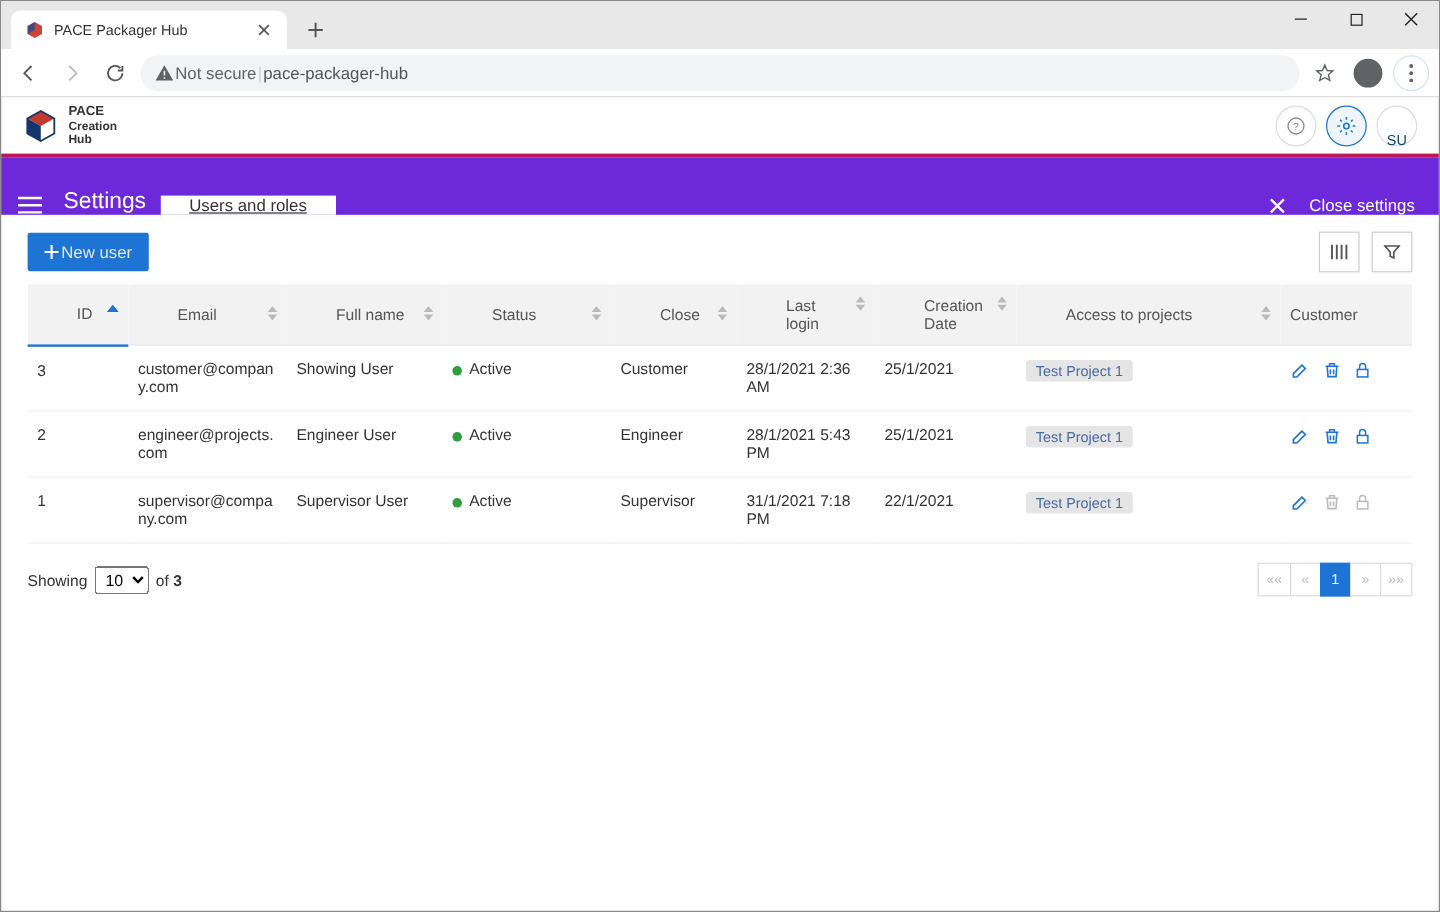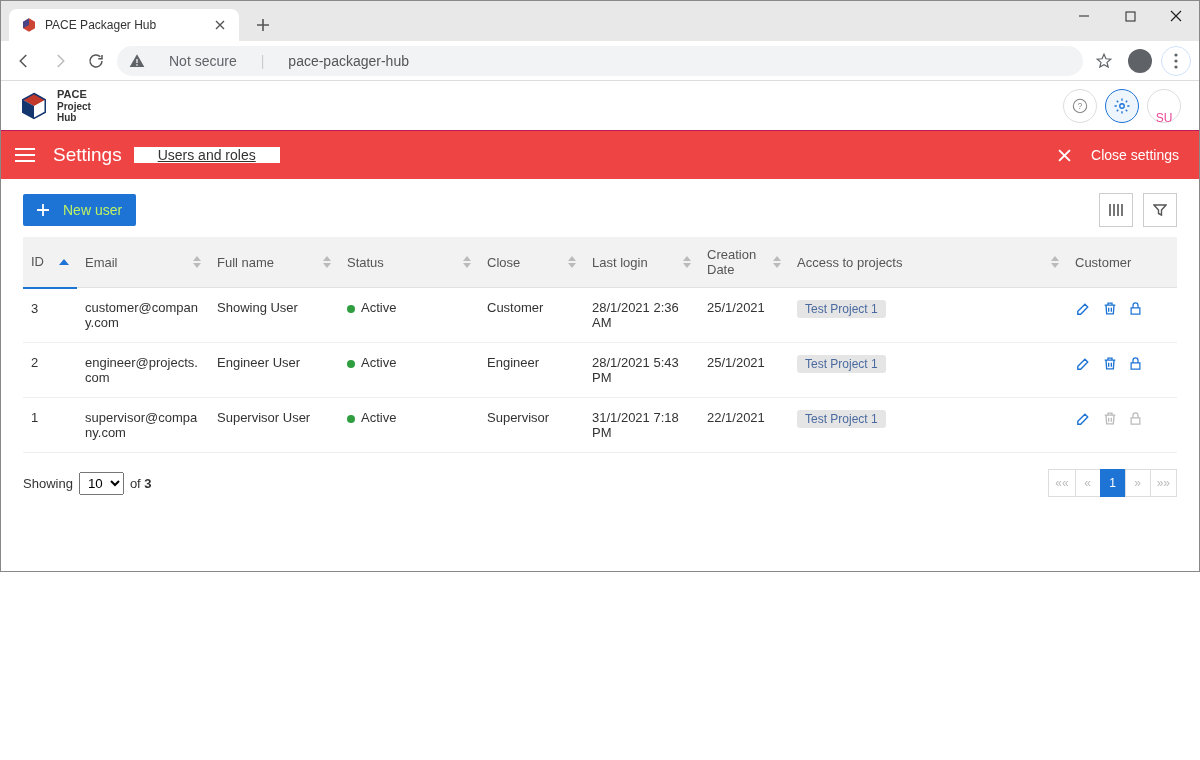--- a/index.html
+++ b/index.html
@@ -1,70 +1,70 @@
 <!DOCTYPE html>
 <html><head>
 <meta charset="utf-8">
 <style>
 * { box-sizing: border-box; margin: 0; padding: 0; }
 body { font-family: "Segoe UI", Arial, sans-serif; font-size: 13px; color: #333; background: #fff; }
 
 
-.window { width: 1200px; height: 572px; border: 1px solid #888; background: #fff; display: flex; flex-direction: column; position: relative; }
+.window { width: 1200px; height: 760px; border: 1px solid #888; background: #fff; display: flex; flex-direction: column; position: relative; }
 .titlebar { height: 40px; background: #e8e8e8; display: flex; align-items: flex-start; }
 .tabs-strip { display: flex; align-items: center; padding-top: 8px; padding-left: 8px; flex: 1; }
 .browser-tab { background: #fff; border-radius: 8px 8px 0 0; padding: 6px 12px; display: flex; align-items: center; gap: 8px; width: 230px; height: 32px; }
 .favicon { width: 16px; height: 16px; display: inline-flex; align-items: center; justify-content: center; }
 .tab-title { flex: 1; font-size: 12px; color: #333; white-space: nowrap; overflow: hidden; }
 .tab-close { width: 14px; height: 14px; display: inline-flex; align-items: center; justify-content: center; color: #555; cursor: pointer; }
 .newtab-btn { width: 28px; height: 28px; margin-left: 10px; display: inline-flex; align-items: center; justify-content: center; color: #555; cursor: pointer; }
 .win-controls { display: flex; gap: 0; }
 .win-btn { width: 46px; height: 30px; display: inline-flex; align-items: center; justify-content: center; color: #222; cursor: pointer; }
 
 .addrbar { height: 40px; border-bottom: 1px solid #ddd; display: flex; align-items: center; padding: 0 8px; gap: 6px; background: #fff; }
 .nav-btn { width: 30px; height: 30px; border-radius: 15px; display: inline-flex; align-items: center; justify-content: center; color: #555; cursor: pointer; }
 .nav-btn.disabled { color: #bbb; }
-.url-box { flex: 1; height: 30px; background: #f1f3f4; border-radius: 15px; display: flex; align-items: center; padding: 0 12px; gap: 24px; color: #555; font-size: 14px; }
+.url-box { flex: 1; height: 30px; background: #f1f3f4; border-radius: 15px; display: flex; align-items: center; padding: 0 12px; gap: 1px; color: #555; font-size: 14px; }
 .not-secure { color: #5f6368; font-size: 14px; }
 .url-sep { color: #ccc; }
 .star-btn, .avatar-btn, .more-btn { width: 30px; height: 30px; display: inline-flex; align-items: center; justify-content: center; color: #5f6368; cursor: pointer; border-radius: 15px; }
 .avatar-circle { width: 24px; height: 24px; border-radius: 50%; background: #5f6368; }
 .more-btn { border: 1px solid #cfe3fb; }
 
 
-.app-header { height: 50px; display: flex; align-items: center; padding: 0 18px; border-bottom: 1px solid #be185d; }
+.app-header { height: 50px; display: flex; align-items: center; padding: 0 18px; border-bottom: 3px solid #be185d; }
 .brand { display: flex; align-items: center; gap: 8px; }
 .brand-text { font-size: 10px; line-height: 1.1; font-weight: 700; color: #333; }
 .brand-text div:first-child { font-size: 11px; }
 .header-spacer { flex: 1; }
 .hdr-icon { width: 34px; height: 34px; border: 1px solid #ddd; border-radius: 50%; display: inline-flex; align-items: center; justify-content: center; margin-left: 8px; cursor: pointer; color: #666; }
 .hdr-icon.settings-active { border-color: #1d74d5; color: #1d74d5; background: #eef5fd; }
-.hdr-user { font-size: 12px; color: #ec4899; margin-top: 24px; }
-
-
-.orange-bar { height: 48px; background: #ef4444; display: flex; align-items: center; color: #fff; }
+.hdr-user { font-size: 12px; color: #0c4a6e; margin-top: 24px; }
+
+
+.orange-bar { height: 48px; background: #6d28d9; display: flex; align-items: flex-end; color: #fff; }
 .hamburger { width: 48px; display: inline-flex; align-items: center; justify-content: center; cursor: pointer; }
 .page-title { font-size: 19px; font-weight: 300; display: flex; align-items: center; padding: 0 12px 0 4px; }
 .orange-tabs { display: flex; align-items: stretch; }
 .otab { padding: 0 24px; display: flex; align-items: center; font-size: 14px; cursor: pointer; }
 .otab.active { background: #fff; color: #333; text-decoration: underline; }
 .orange-spacer { flex: 1; }
 .close-settings { display: flex; align-items: center; gap: 20px; padding: 0 20px; cursor: pointer; font-size: 14px; }
 
 
 .content { flex: 1; padding: 14px 22px; overflow: auto; }
 .toolbar { display: flex; align-items: center; margin-bottom: 10px; }
-.btn-primary { background: #1d74d5; color: #bef264; border: none; padding: 8px 14px; font-size: 14px; display: inline-flex; align-items: center; gap: 14px; cursor: pointer; border-radius: 2px; }
+.btn-primary { background: #1d74d5; color: #e5e5e5; border: none; padding: 8px 14px; font-size: 14px; display: inline-flex; align-items: center; gap: 2px; cursor: pointer; border-radius: 2px; }
 .tool-right { margin-left: auto; display: flex; gap: 10px; }
 .sq-btn { width: 34px; height: 34px; border: 1px solid #ccc; background: #fff; display: inline-flex; align-items: center; justify-content: center; cursor: pointer; color: #555; }
 
 
 .tbl { width: 100%; border-collapse: collapse; }
 .tbl thead th { background: #f2f2f2; text-align: left; font-weight: 400; color: #555; font-size: 13px; padding: 10px 8px; border-bottom: 1px solid #e2e2e2; position: relative; }
-.th-inner { display: flex; align-items: center; justify-content: space-between; gap: 2px; }
+.th-inner { display: flex; justify-content: space-between; gap: 12px; margin-left: 33px; }
 .sort-ico { color: #bbb; display: inline-flex; flex-direction: column; line-height: 0; }
 .sort-ico.active-asc .up { color: #1d74d5; }
 .th-id { width: 54px; border-bottom: 2px solid #1d74d5 !important; }
 .th-actions { width: 110px; }
 .tbl tbody td { padding: 12px 8px; border-bottom: 1px solid #eee; vertical-align: top; font-size: 13px; color: #333; }
 .status-dot { width: 8px; height: 8px; border-radius: 50%; background: #2e9e3f; display: inline-block; margin-right: 6px; vertical-align: middle; }
 .proj-chip { background: #e5e5e5; color: #4a6aa0; padding: 2px 8px; border-radius: 3px; font-size: 12px; display: inline-block; }
 .row-actions { display: flex; gap: 10px; justify-content: flex-start; }
 .row-actions .act { color: #1d74d5; cursor: pointer; display: inline-flex; }
 .row-actions .act.disabled { color: #bbb; cursor: default; }
@@ -174,21 +174,21 @@
       <span>
         <svg width="30" height="30" viewBox="0 0 24 24">
             <path fill="#c0392b" d="M12 2l9 5-9 5-9-5z"></path>
             <path fill="#14366f" d="M3 7l9 5v10l-9-5z"></path>
             <path fill="#fff" d="M21 7l-9 5v10l9-5z" opacity=".15"></path>
             <path fill="none" stroke="#14366f" stroke-width="1.2" d="M12 2l9 5v10l-9 5-9-5V7z"></path>
           </svg>
       </span>
       <div class="brand-text">
         <div>PACE</div>
-        <div>Project</div>
+        <div>Creation</div>
         <div>Hub</div>
       </div>
     </div>
     <div class="header-spacer"></div>
     <span class="hdr-icon">
         <svg width="16" height="16" viewBox="0 0 24 24">
           <circle cx="12" cy="12" r="10" fill="none" stroke="#888" stroke-width="1.6"></circle>
           <text x="12" y="17" text-anchor="middle" font-size="13" fill="#888">?</text>
         </svg>
       </span>

